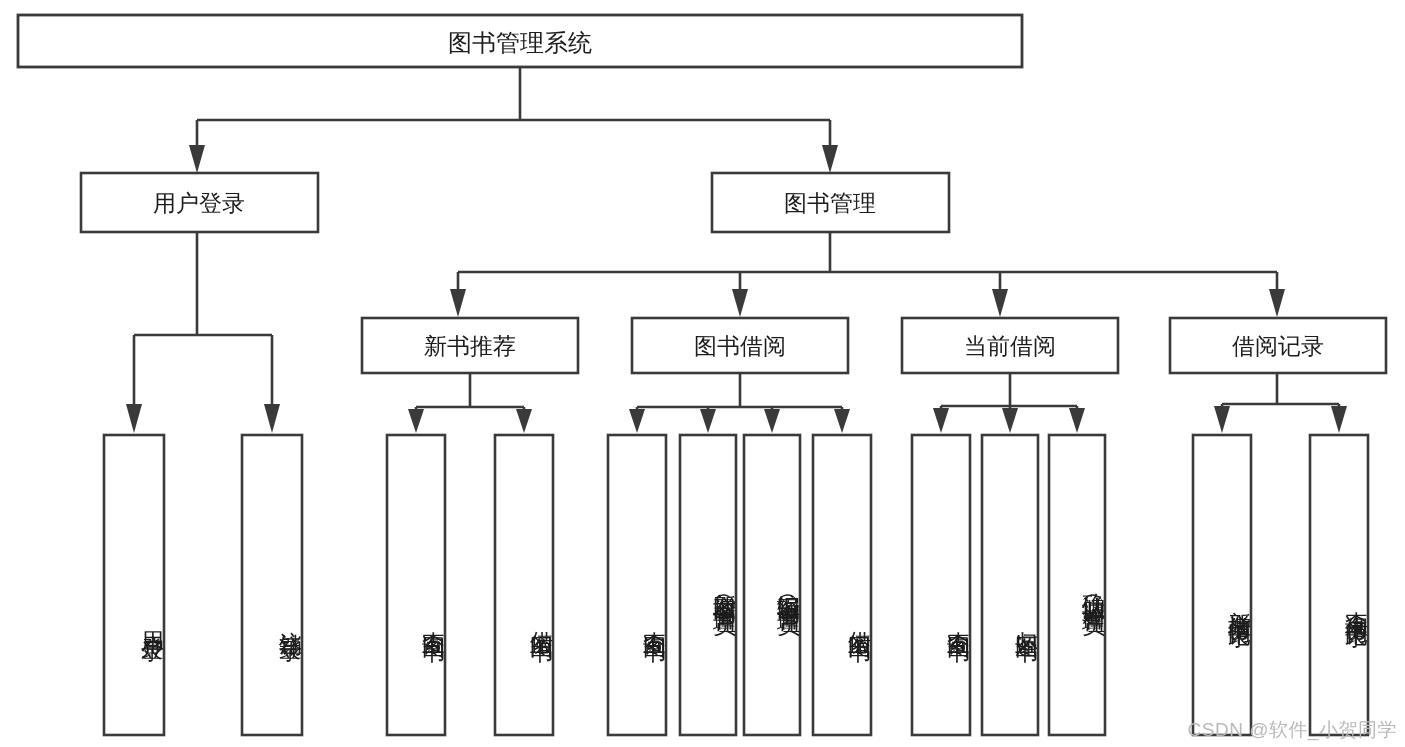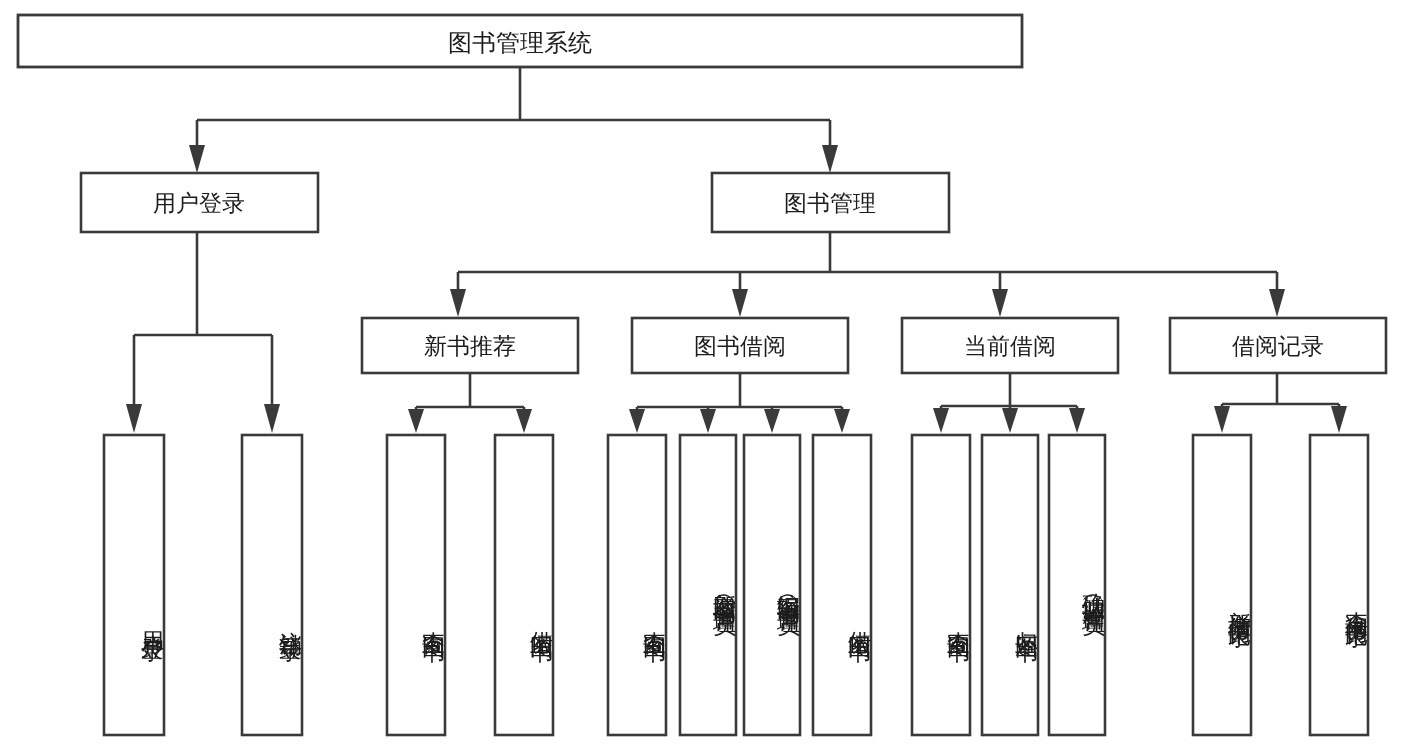--- a/index.html
+++ b/index.html
@@ -242,14 +242,15 @@
   <div class="leaf-label" style="left:744px; top:445px; width:56px; height:286px;">编辑图书（管理员）</div>
   <div class="leaf-label" style="left:813px; top:507px; width:58px; height:224px;">借阅图书</div>
 
   <div class="leaf-label" style="left:912px; top:507px; width:58px; height:224px;">查询图书</div>
   <div class="leaf-label" style="left:982px; top:507px; width:56px; height:224px;">归还图书</div>
   <div class="leaf-label" style="left:1049px; top:445px; width:56px; height:286px;">确认归还（管理员）</div>
 
   <div class="leaf-label" style="left:1193px; top:474px; width:58px; height:256px;">新增借阅记录</div>
   <div class="leaf-label" style="left:1310px; top:474px; width:58px; height:256px;">查询借阅记录</div>
 
+  <div class="watermark">CSDN @软件_小贺同学</div>
 
 </div>
 
 </body></html>

